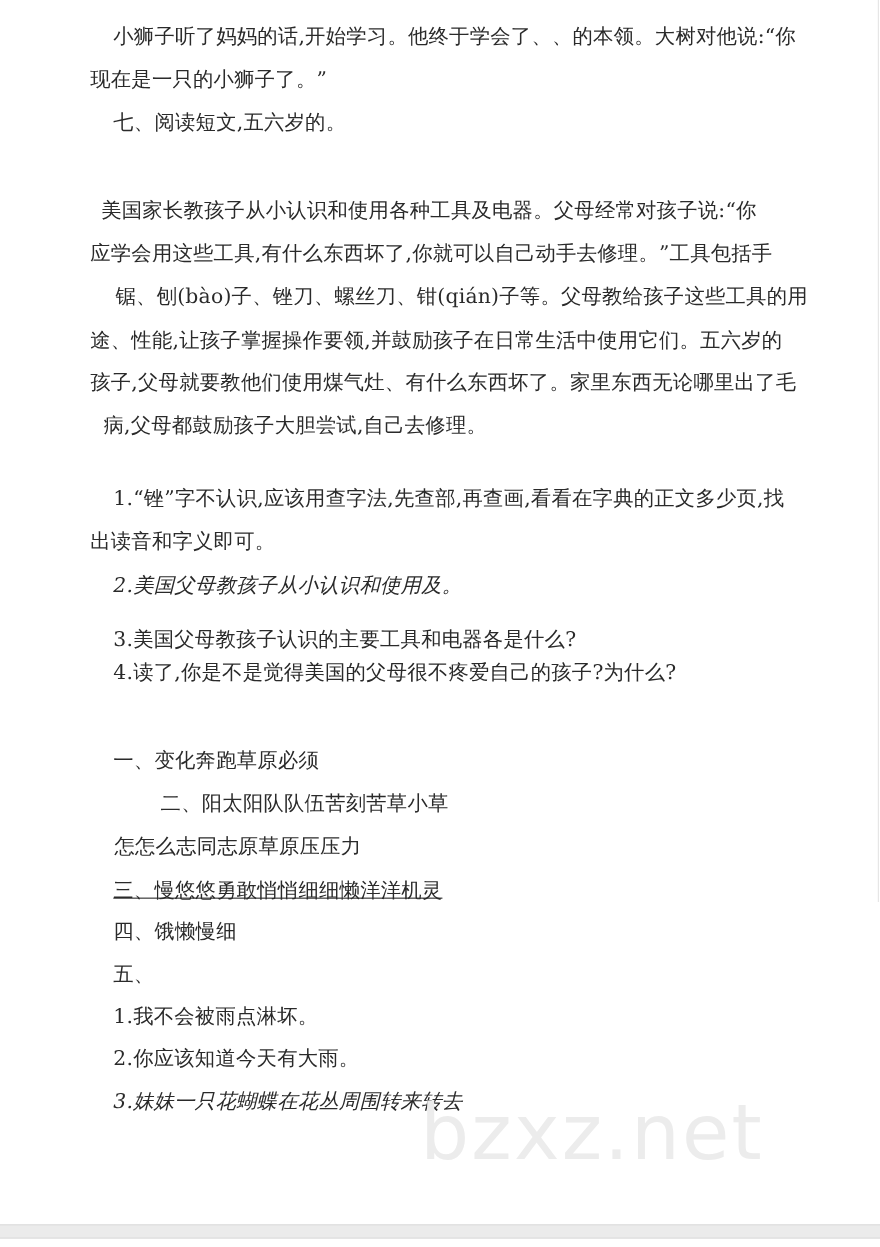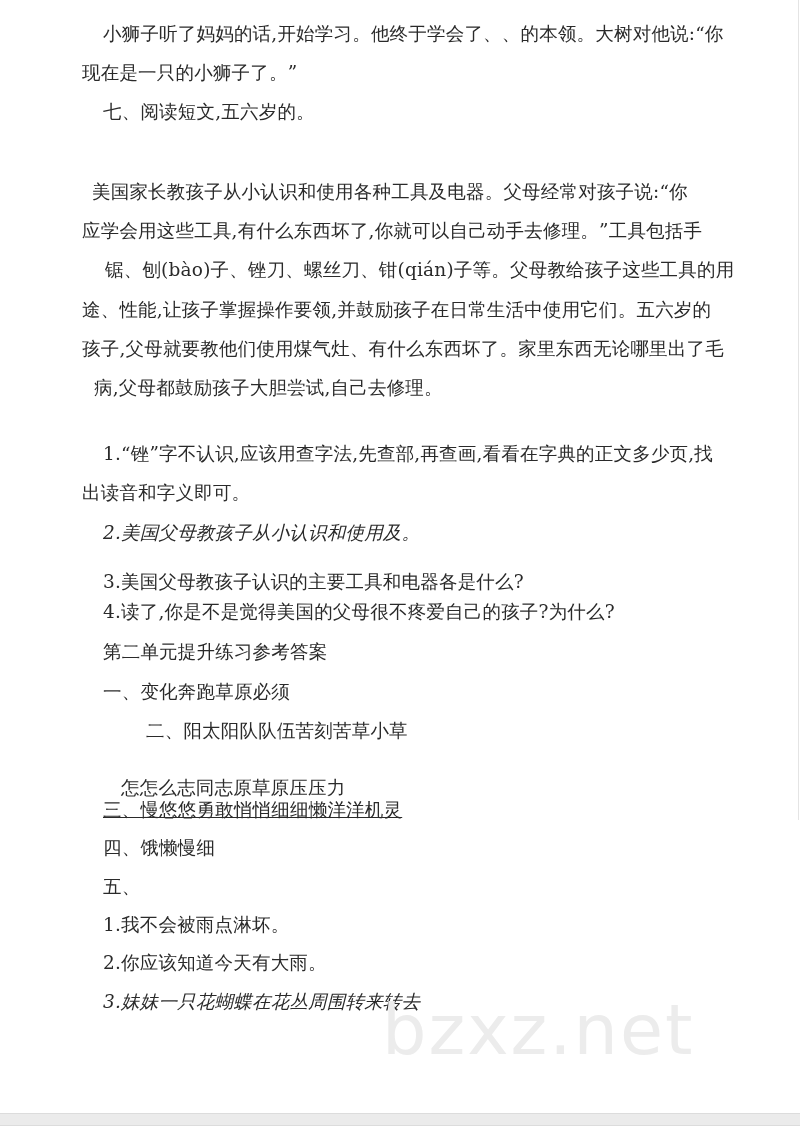--- a/index.html
+++ b/index.html
@@ -31,24 +31,23 @@
     <div class="line" style="left: 82px; top: 219px;">应学会用这些工具,有什么东西坏了,你就可以自己动手去修理。”工具包括手</div>
     <div class="line" style="left: 92px; top: 258px; margin-left: 13px;">锯、刨(bào)子、锉刀、螺丝刀、钳(qián)子等。父母教给孩子这些工具的用</div>
     <div class="line" style="left: 82px; top: 298px;">途、性能,让孩子掌握操作要领,并鼓励孩子在日常生活中使用它们。五六岁的</div>
     <div class="line" style="left: 82px; top: 337px;">孩子,父母就要教他们使用煤气灶、有什么东西坏了。家里东西无论哪里出了毛</div>
     <div class="line" style="left: 82px; top: 376px; margin-left: 12px;">病,父母都鼓励孩子大胆尝试,自己去修理。</div>
     <div class="line" style="left: 103px; top: 442px;">1.“锉”字不认识,应该用查字法,先查部,再查画,看看在字典的正文多少页,找</div>
     <div class="line" style="left: 82px; top: 481px;">出读音和字义即可。</div>
     <div class="line" style="left: 103px; top: 521px; font-style: italic;">2.美国父母教孩子从小认识和使用及。</div>
     <div class="line" style="left: 103px; top: 560px; margin-top: 10px;">3.美国父母教孩子认识的主要工具和电器各是什么?</div>
     <div class="line" style="left: 103px; top: 600px;">4.读了,你是不是觉得美国的父母很不疼爱自己的孩子?为什么?</div>
-    <div class="line" style="left: 103px; top: 640px;">第二单元提升练习参考答案</div>
     <div class="line" style="left: 103px; top: 680px;">一、变化奔跑草原必须</div>
     <div class="line" style="left: 103px; top: 719px; margin-left: 43px;">二、阳太阳队队伍苦刻苦草小草</div>
-    <div class="line" style="left: 121px; top: 758px; margin-top: 18px;">怎怎么志同志原草原压压力</div>
+    <div class="line" style="left: 104px; top: 758px;">怎怎么志同志原草原压压力</div>
     <div class="line" style="left: 103px; top: 798px; text-decoration: underline;">三、慢悠悠勇敢悄悄细细懒洋洋机灵</div>
     <div class="line" style="left: 103px; top: 836px;">四、饿懒慢细</div>
     <div class="line" style="left: 103px; top: 875px;">五、</div>
     <div class="line" style="left: 103px; top: 913px;">1.我不会被雨点淋坏。</div>
     <div class="line" style="left: 103px; top: 951px;">2.你应该知道今天有大雨。</div>
     <div class="line" style="left: 103px; top: 990px; font-style: italic;">3.妹妹一只花蝴蝶在花丛周围转来转去</div>
   </div>
 <div class="watermark">bzxz.net</div>
 <div class="gap-bar"></div>
 

